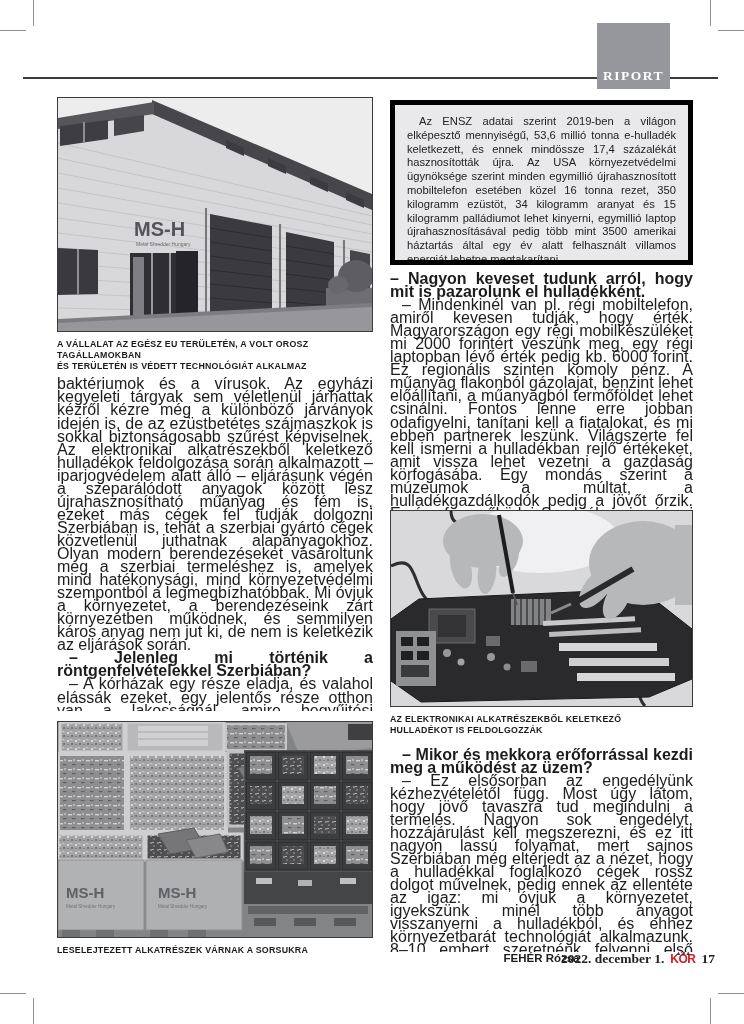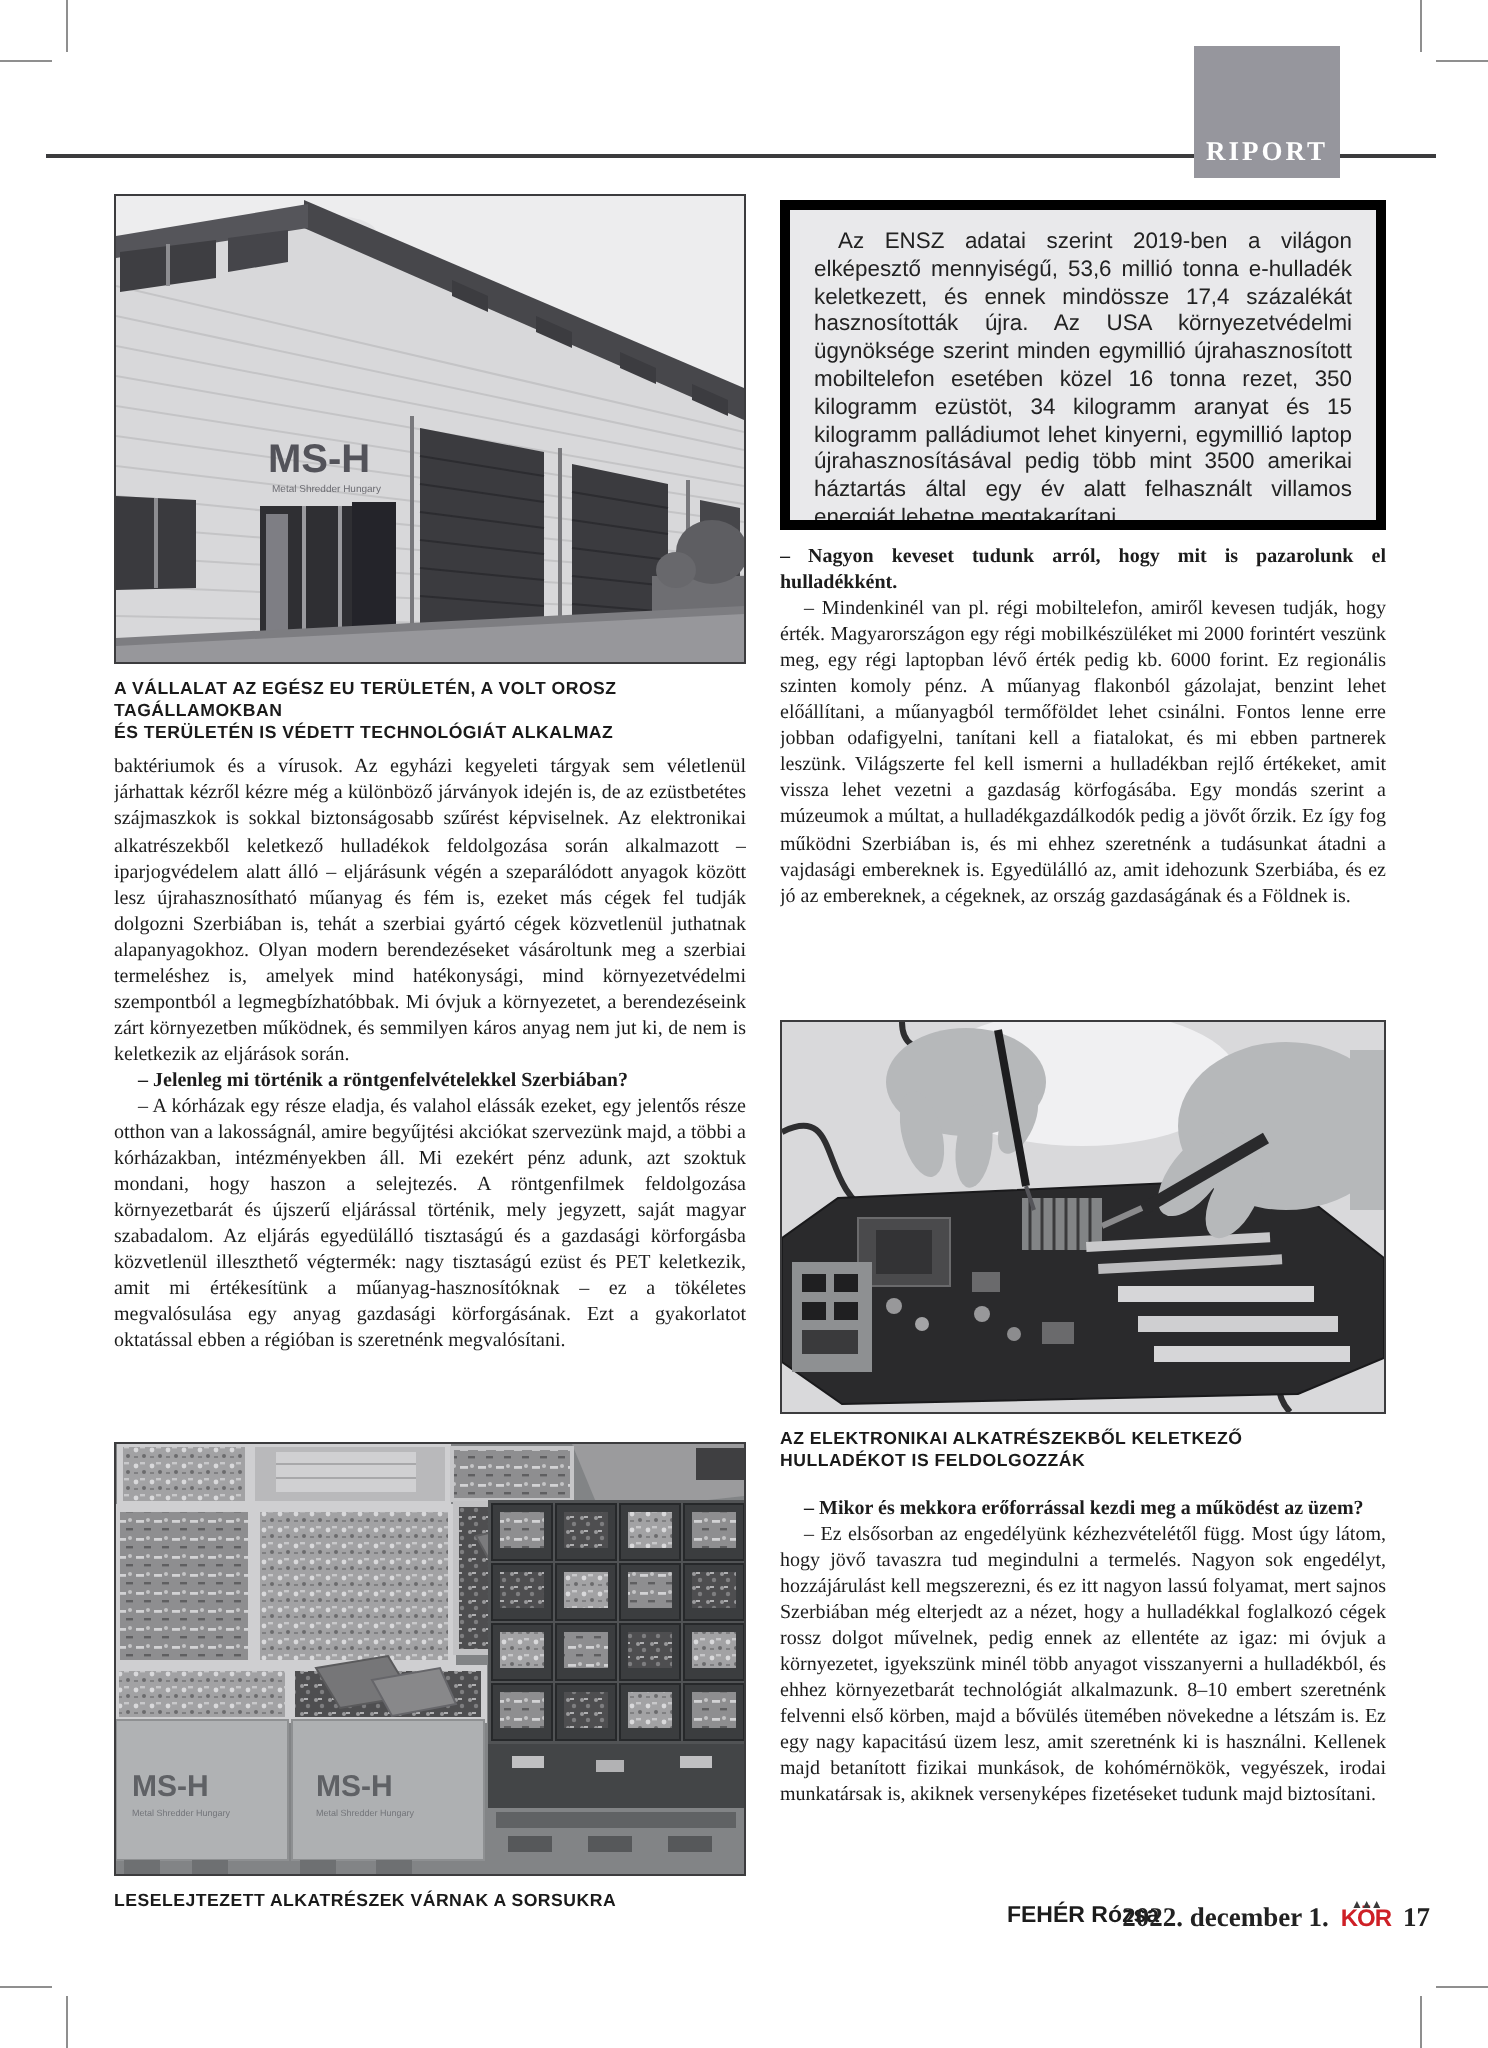--- a/index.html
+++ b/index.html
@@ -29,21 +29,21 @@
   .col-right { position:absolute; left:390px; top:100px; width:303px; }
 
   .photo-frame { border:1px solid #3c3c3e; box-sizing:border-box; background:#d946ef; overflow:hidden; }
   .photo-frame svg { display:block; }
 
   .caption {
     font-weight:bold; font-size:8.8px; line-height:10.8px; text-align:left;
     letter-spacing:0.25px; color:#1a1a1a; margin-top:7px; margin-bottom:6px;
   }
 
-  .body-block { text-align:justify; font-size:10px; line-height:13.05px; overflow:hidden;font-family:Liberation Serif, serif; }
+  .body-block { text-align:justify; font-size:16px; line-height:13.05px; overflow:hidden; }
   .body-block p { margin:0; text-indent:12px; }
   .body-block p.cont { text-indent:0; }
   .body-block p.q { font-weight:bold; }
 
   .left-body  { height:334px; }
   .qa1 { height:238px; margin-top:7px; }
   .qa2 { height:204px; margin-top:12px; }
 
   .infobox {
     height:165px; background:#e9e9eb; border:5px solid #000000;

